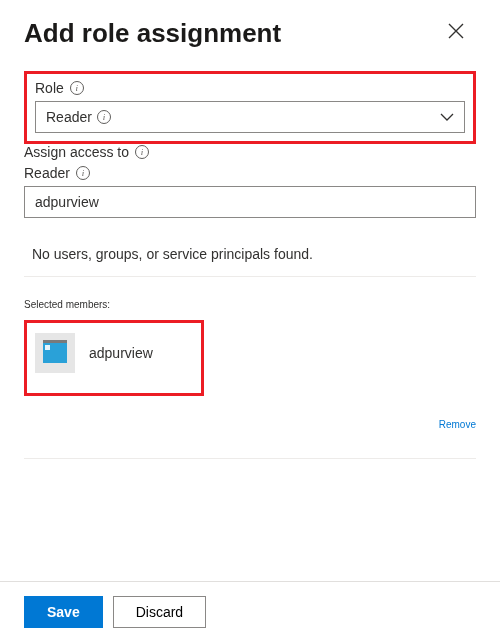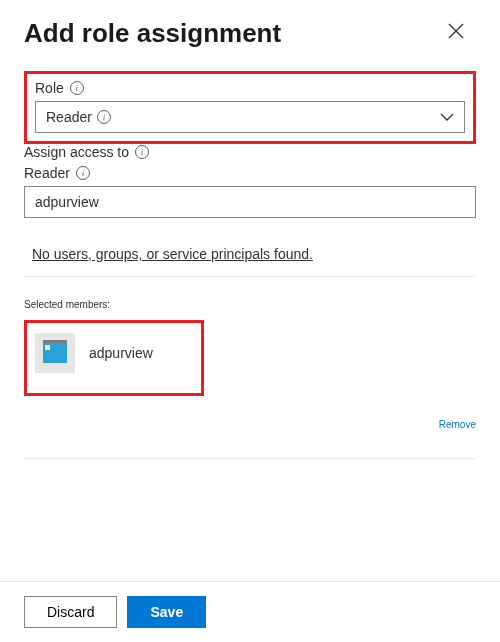--- a/index.html
+++ b/index.html
@@ -102,21 +102,20 @@
     .highlight-box {
       border: 3px solid #ec1c24;
       padding: 6px 8px 8px 8px;
       margin-top: 8px;
     }
     .empty-msg {
       margin-top: 24px;
       padding: 4px 8px 14px 8px;
       color: #323130;
       border-bottom: 1px solid #edebe9;
-      text-decoration: underline;
     }
     .section-label {
       margin-top: 22px;
       font-size: 10px;
       color: #323130;
     }
     .member-highlight {
       border: 3px solid #ec1c24;
       margin-top: 10px;
       padding: 10px 8px 20px 8px;
@@ -270,15 +269,15 @@
       </div>
     </div>
   </div>
 
 </div>
 
 <span class="remove-link">Remove</span>
 <div class="member-sep"></div>
 
 <div class="footer">
+  <button class="btn btn-primary">Save</button>
   <button class="btn">Discard</button>
-  <button class="btn btn-primary">Save</button>
 </div>
 
 </body></html>

